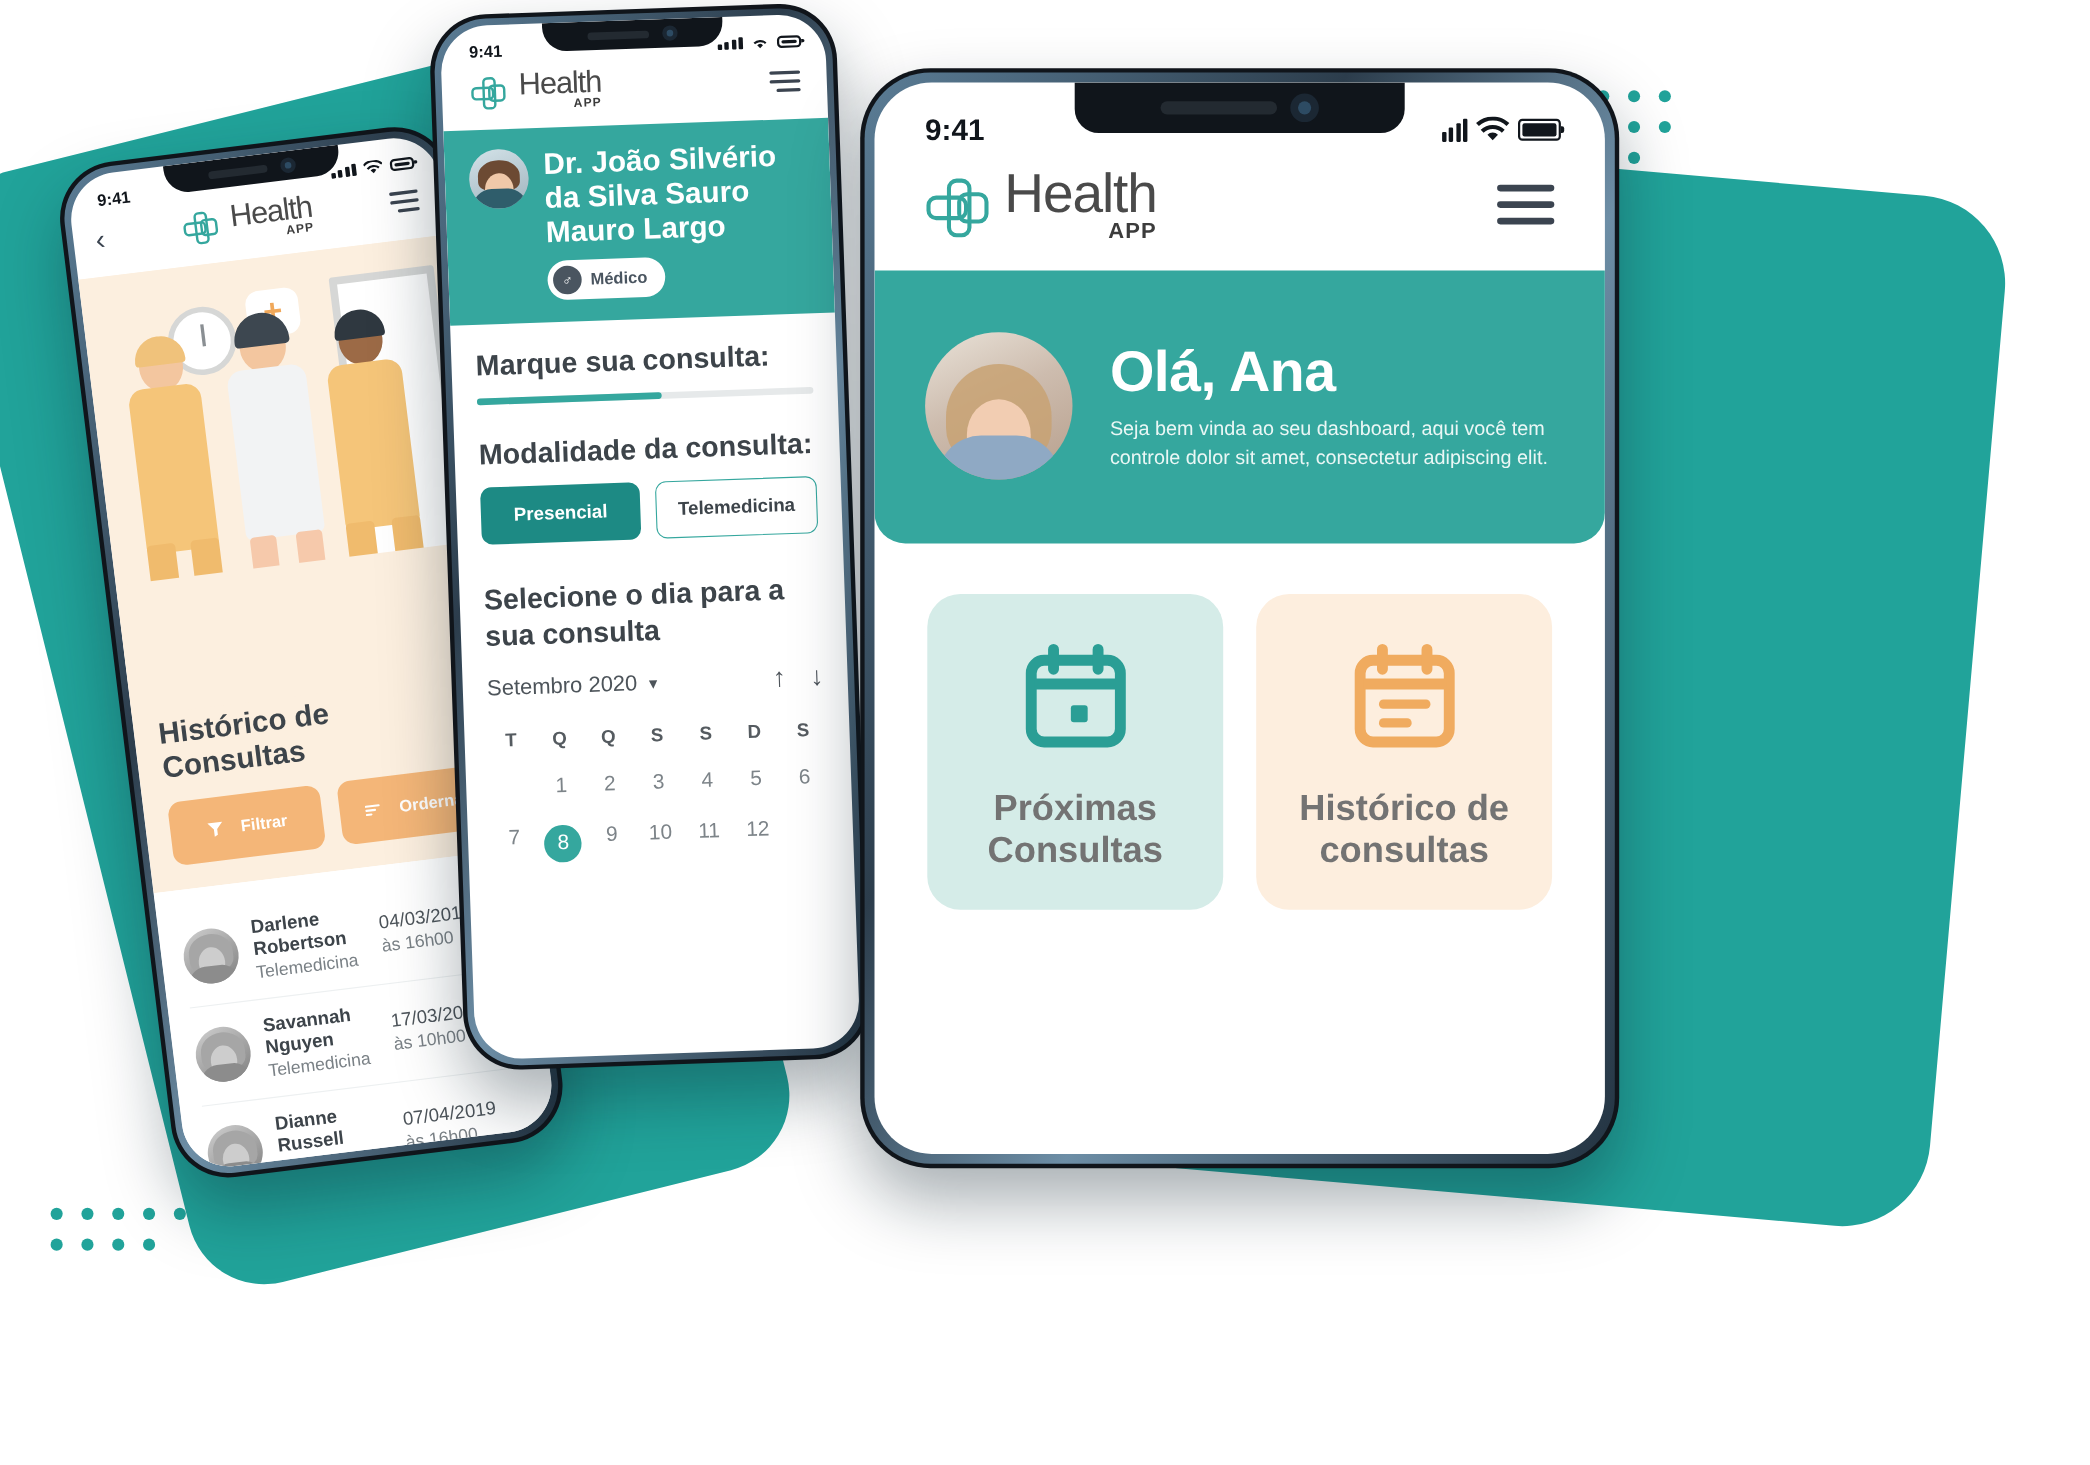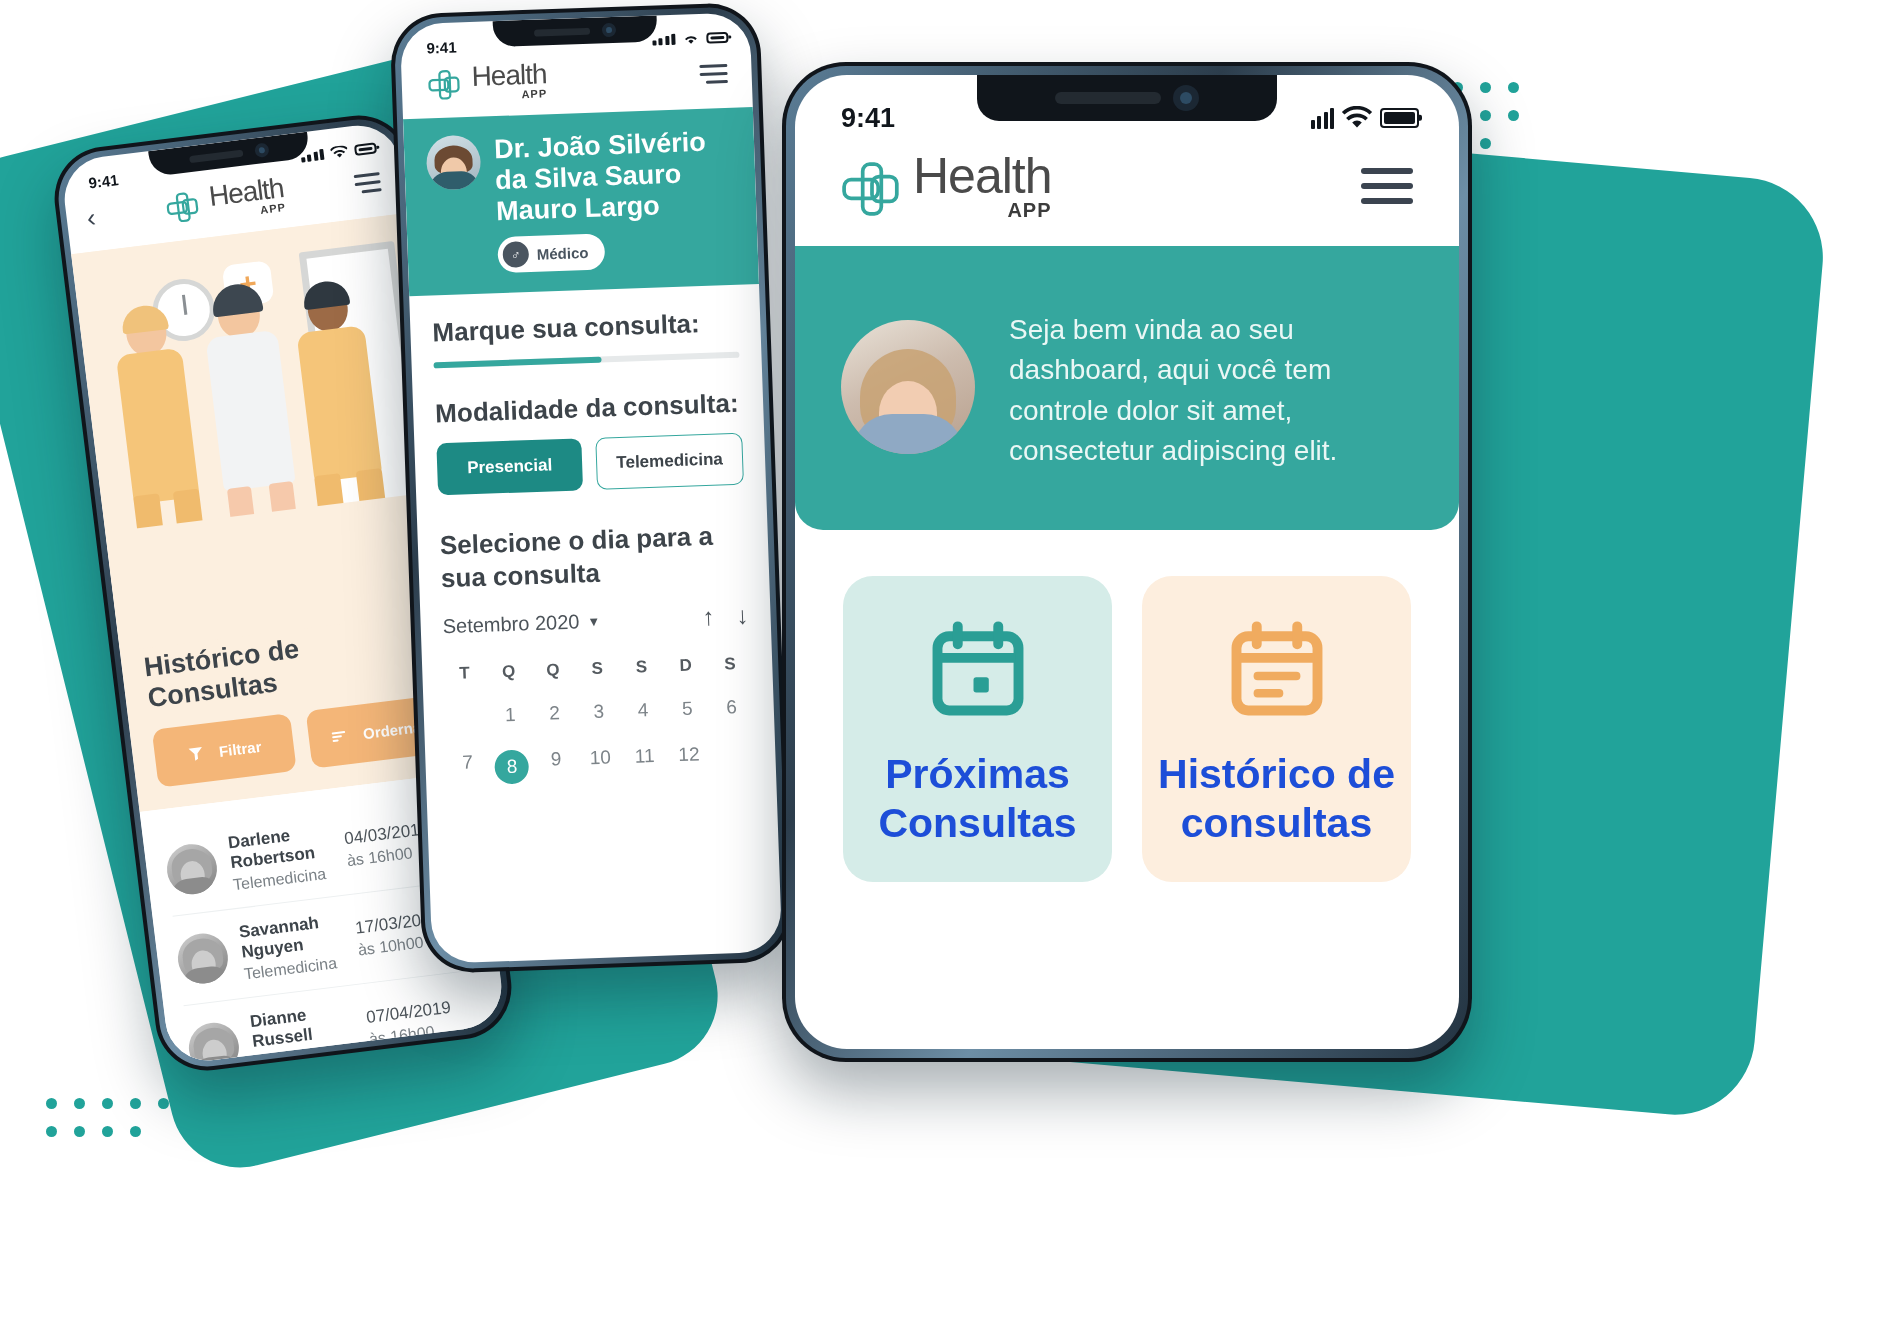--- a/index.html
+++ b/index.html
@@ -118,33 +118,33 @@
   .hero .avatar .hair {
     position:absolute; left:50%; top:22%; transform:translateX(-50%);
     width:96px; height:96px; border-radius:50% 50% 40% 40%;
     background:#c8a273; opacity:.85;
   }
   .hero .avatar .shirt{
     position:absolute; bottom:-4px; left:50%; transform:translateX(-50%);
     width:112px; height:44px; border-radius:40px 40px 0 0; background:#8fa9c4;
   }
   .hero .htext h1 { color:#fff; font-size:52px; font-weight:800; letter-spacing:-.5px; }
-  .hero .htext p { color:#eaf7f5; font-size:28px; line-height:1.45; margin-top:8px; font-weight:400;}
+  .hero .htext p { color:#eaf7f5; font-size:18px; line-height:1.45; margin-top:8px; font-weight:400;}
 
   .cta {
     margin:58px 48px 0 48px; background:#35a79e; color:#fff; border:none;
     border-radius:48px; height:96px; width:calc(100% - 96px);
     font-size:35px; font-weight:800; font-family:inherit; cursor:pointer;
     box-shadow:0 8px 18px rgba(40,140,130,.25);
   }
   .tiles { display:flex; gap:30px; margin:46px 48px 0 48px; }
   .tile { flex:1; border-radius:30px; padding:40px 14px 34px; text-align:center; }
   .tile.green { background:#d5ece8; }
   .tile.peach { background:#fdeede; }
-  .tile .lbl { margin-top:26px; font-size:41px; font-weight:800; color:#1d4ed8; line-height:1.2;}
+  .tile .lbl { margin-top:26px; font-size:33px; font-weight:800; color:#737373; line-height:1.2;}
   .cal-ico { display:block; margin:0 auto; }
 
   
   #phone-mid {
     left:406px; top:8px; width:370px; height:960px;
     transform:rotate(-2deg); border-radius:52px; padding:10px;
   }
   #phone-mid .screen { border-radius:43px; }
   #phone-mid .bezel { border-radius:48px; }
   #phone-mid .notch { width:164px; height:26px; }
@@ -631,20 +631,21 @@
           </div>
       </div>
 
       <div class="hero">
         <span class="avatar">
           <i class="hair"></i>
             <i class="face"></i>
             <i class="shirt"></i>
         </span>
         <span class="htext">
+          <h1>Olá, Ana</h1>
           <p>Seja bem vinda ao seu dashboard, aqui você tem controle dolor sit amet, consectetur adipiscing elit.</p>
         </span>
       </div>
 
 
       <div class="tiles">
         <div class="tile green">
           <svg class="cal-ico" width="108" height="108" viewBox="0 0 24 24">
             <rect x="3" y="4.5" width="18" height="16.5" rx="2.6" fill="none" stroke="#2a9e95" stroke-width="2.2"></rect>
             <path d="M7.5 2.3v4M16.5 2.3v4" stroke="#2a9e95" stroke-width="2.2" stroke-linecap="round"></path>

